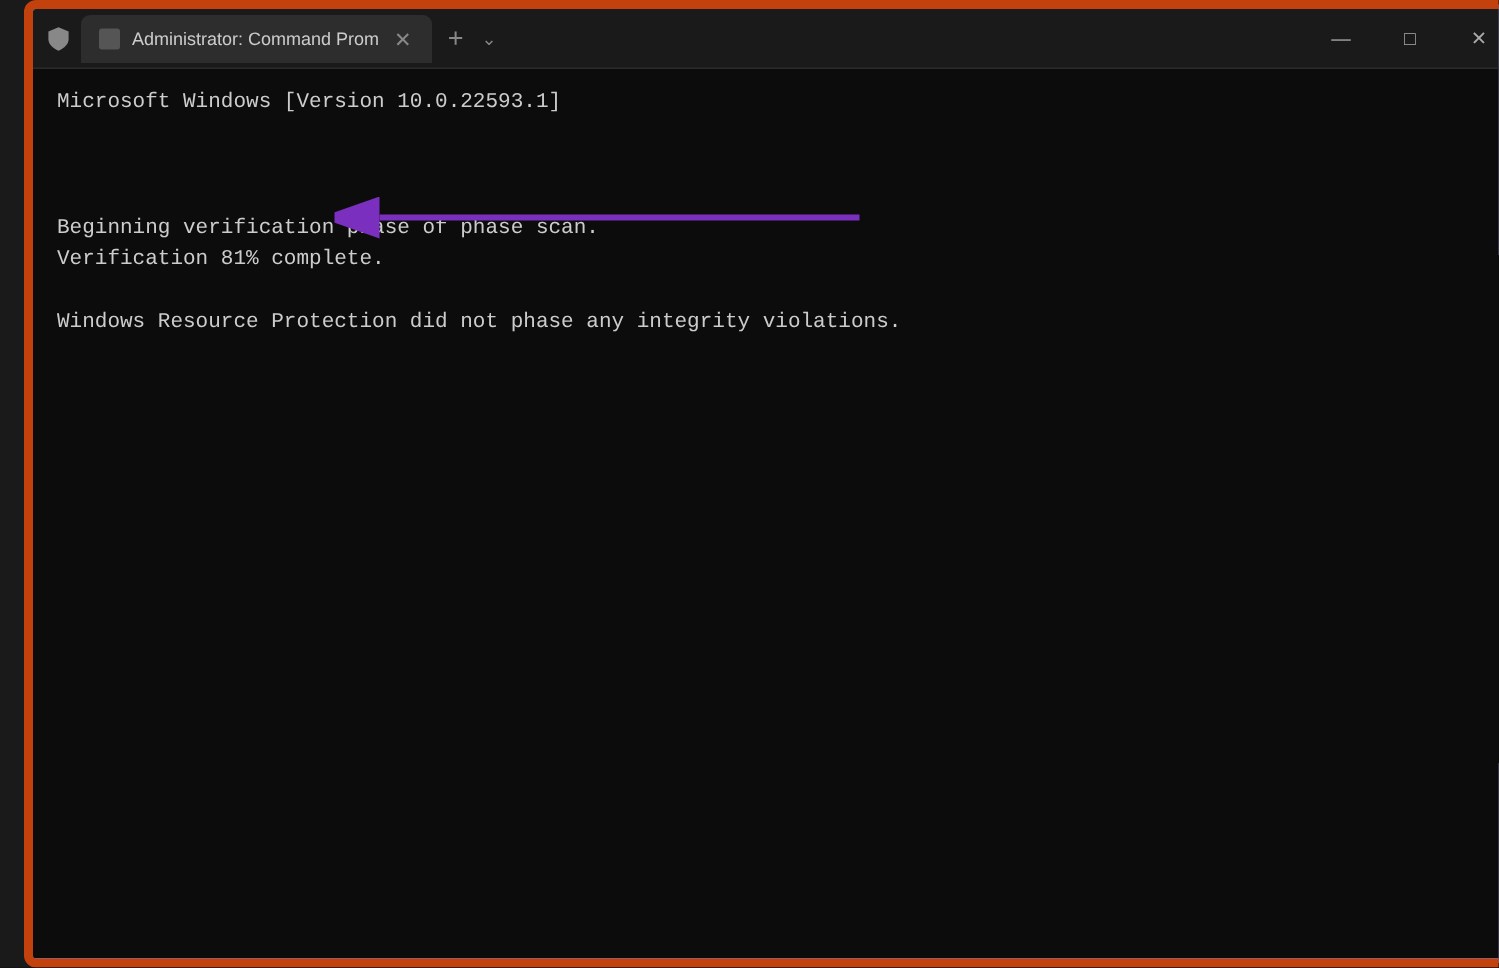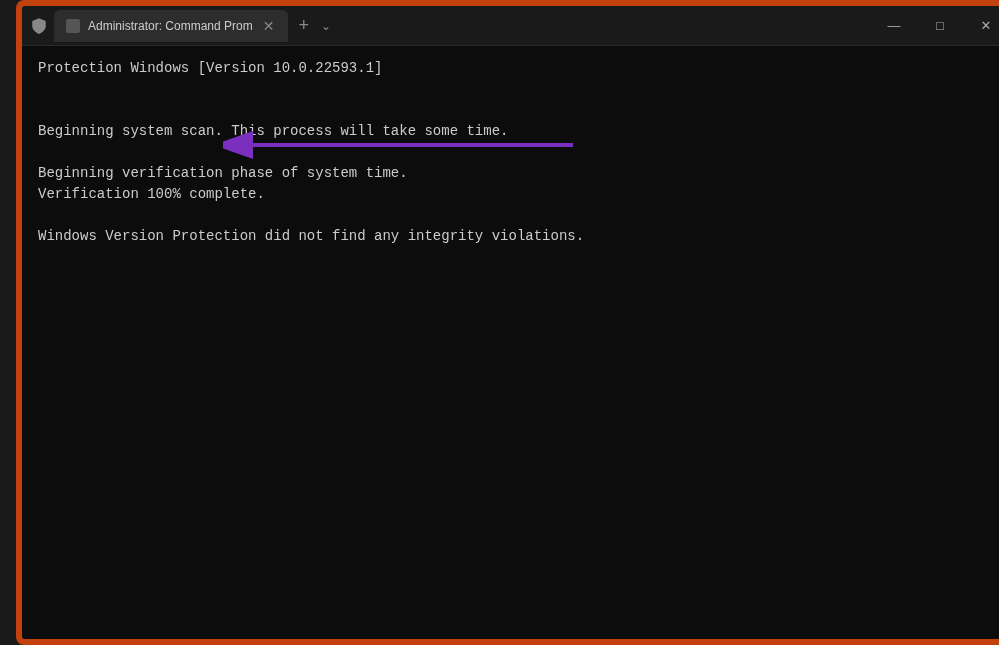--- a/index.html
+++ b/index.html
@@ -182,40 +182,39 @@
 
     <div class="window-controls">
       <div class="win-btn minimize">—</div>
       <div class="win-btn maximize">□</div>
       <div class="win-btn close">✕</div>
     </div>
   </div>
 
   <div class="terminal-body">
     <div class="terminal-content">
-      <div class="line">Protection Windows [Version 10.0.22593.1]</div>
+      <div class="line">Microsoft Windows [Version 10.0.22593.1]</div>
       <div class="blank-line"></div>
 
       <div class="arrow-container">
         <svg class="arrow-svg" viewBox="0 0 370 38" xmlns="http://www.w3.org/2000/svg">
 
           <defs>
             <marker id="arrowhead" markerWidth="10" markerHeight="7" refX="0" refY="3.5" orient="auto">
               <polygon points="0 0, 10 3.5, 0 7" fill="#7b2fbe"></polygon>
             </marker>
           </defs>
 
           <line x1="350" y1="19" x2="30" y2="19" stroke="#7b2fbe" stroke-width="4" marker-end="url(#arrowhead)"></line>
 
         </svg>
       </div>
 
       <div class="blank-line"></div>
-      <div class="line">Beginning system scan.  This process will take some time.</div>
-      <div class="blank-line"></div>
-      <div class="line">Beginning verification phase of system time.</div>
-      <div class="line">Verification 100% complete.</div>
-      <div class="blank-line"></div>
-      <div class="line">Windows Version Protection did not find any integrity violations.</div>
+      <div class="blank-line"></div>
+      <div class="line">Beginning verification phase of phase scan.</div>
+      <div class="line">Verification 81% complete.</div>
+      <div class="blank-line"></div>
+      <div class="line">Windows Resource Protection did not phase any integrity violations.</div>
       <div class="blank-line"></div>
     </div>
   </div>
 </div>
 
 </body></html>

